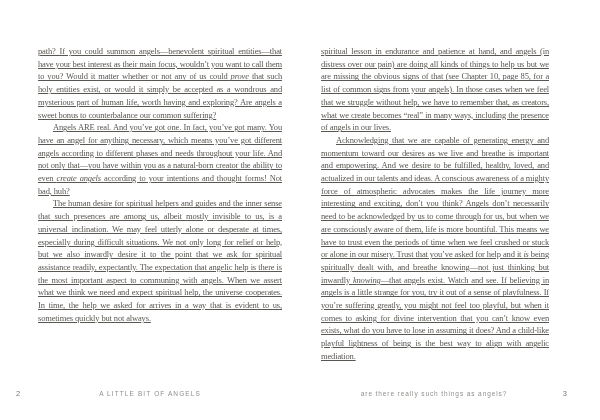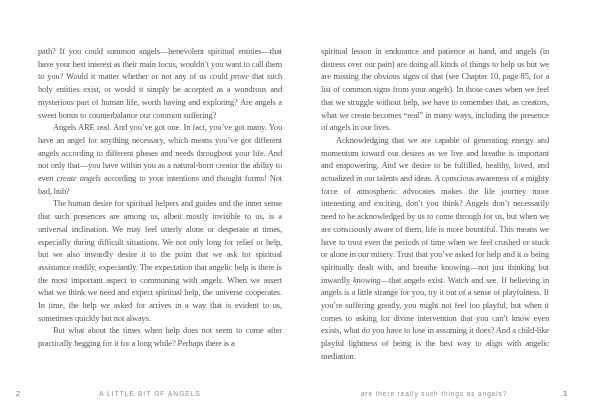--- a/index.html
+++ b/index.html
@@ -21,20 +21,21 @@
   .page.right-page { left: 284px; }
 
   .page-body {
     position: absolute;
     top: 45px;
     text-align: justify;
     font-size: 8.5px;
     line-height: 12.7px;
     letter-spacing: -0.15px;
     color: #5a5752;
+    text-decoration: underline;
   }
   .left-page  .page-body { left: 38px; width: 244px; }
   .right-page .page-body { left: 37px; width: 228px; }
 
   .para { text-indent: 0; }
   .para.indent { text-indent: 15px; }
   .para em { font-style: italic; }
 
   .running-head {
     position: absolute;
@@ -60,21 +61,20 @@
   .right-page .page-number { right: 17px; }
 </style>
 </head>
 <body>
 
 <section class="page left-page">
   <div class="page-body">
       <p class="para"><span>path? If you could summon angels—benevolent spiritual entities—that have your best interest as their main focus, wouldn’t you want to call them to you? Would it matter whether or not any of us could </span><em>prove</em><span> that such holy entities exist, or would it simply be accepted as a wondrous and mysterious part of human life, worth having and exploring? Are angels a sweet bonus to counterbalance our common suffering?</span></p>
       <p class="para indent"><span>Angels ARE real. And you’ve got one. In fact, you’ve got many. You have an angel for anything necessary, which means you’ve got different angels according to different phases and needs throughout your life. And not only that—you have within you as a natural-born creator the ability to even </span><em>create angels</em><span> according to your intentions and thought forms! Not bad, huh?</span></p>
       <p class="para indent"><span>The human desire for spiritual helpers and guides and the inner sense that such presences are among us, albeit mostly invisible to us, is a universal inclination. We may feel utterly alone or desperate at times, especially during difficult situations. We not only long for relief or help, but we also inwardly desire it to the point that we ask for spiritual assistance readily, expectantly. The expectation that angelic help is there is the most important aspect to communing with angels. When we assert what we think we need and expect spiritual help, the universe cooperates. In time, the help we asked for arrives in a way that is evident to us, sometimes quickly but not always.</span></p>
-      <p class="para indent"><span>But what about the times when help does not seem to come after practically begging for it for a long while? Perhaps there is a</span></p>
     </div>
   <div class="running-head">A LITTLE BIT OF ANGELS</div>
   <div class="page-number">2</div>
 </section>
 
 <section class="page right-page">
   <div class="page-body">
       <p class="para"><span>spiritual lesson in endurance and patience at hand, and angels (in distress over our pain) are doing all kinds of things to help us but we are missing the obvious signs of that (see Chapter 10, page 85, for a list of common signs from your angels). In those cases when we feel that we struggle without help, we have to remember that, as creators, what we create becomes “real” in many ways, including the presence of angels in our lives.</span></p>
       <p class="para indent"><span>Acknowledging that we are capable of generating energy and momentum toward our desires as we live and breathe is important and empowering. And we desire to be fulfilled, healthy, loved, and actualized in our talents and ideas. A conscious awareness of a mighty force of atmospheric advocates makes the life journey more interesting and exciting, don’t you think? Angels don’t necessarily need to be acknowledged by us to come through for us, but when we are consciously aware of them, life is more bountiful. This means we have to trust even the periods of time when we feel crushed or stuck or alone in our misery. Trust that you’ve asked for help and it </span><em>is</em><span> being spiritually dealt with, and breathe knowing—not just thinking but inwardly </span><em>knowing</em><span>—that angels exist. Watch and see. If believing in angels is a little strange for you, try it out of a sense of playfulness. If you’re suffering greatly, you might not feel too playful, but when it comes to asking for divine intervention that you can’t know even exists, what do you have to lose in assuming it does? And a child-like playful lightness of being is the best way to align with angelic mediation.</span></p>
     </div>

